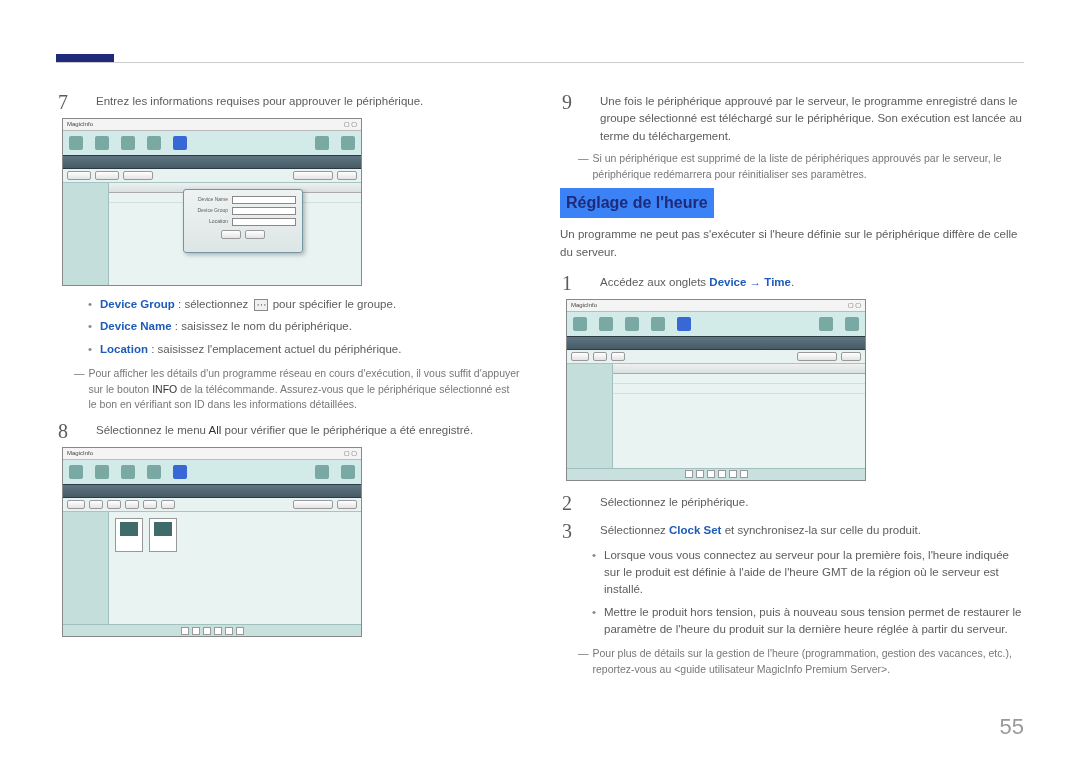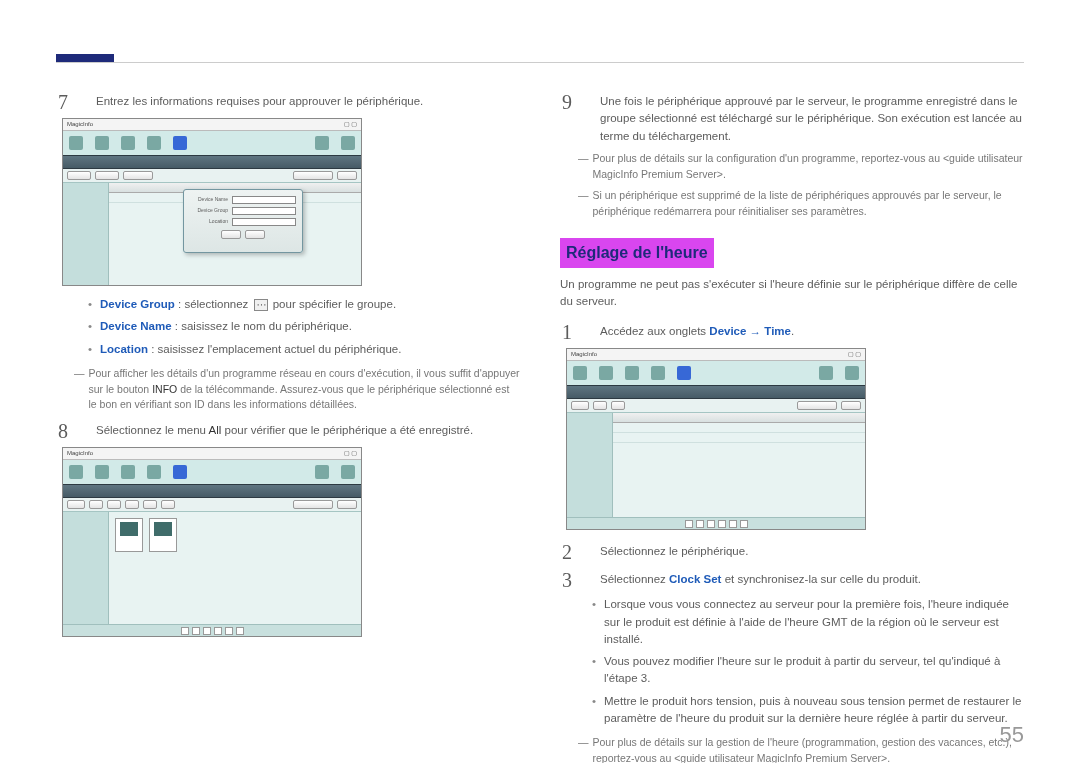--- a/index.html
+++ b/index.html
@@ -220,31 +220,30 @@
     margin-bottom: 6px;
     color: #777;
     font-size: 10.5px;
   }
   .dash-note::before {
     content: "―";
     flex-shrink: 0;
   }
   .heading {
     display: inline-block;
-    background: #d946ef;
+    background: #3b82f6;
     color: #1e2a7a;
     font-weight: 600;
     font-size: 16px;
     padding: 3px 6px;
     margin-bottom: 8px;
-    margin-top: 12px;
   }
   .pageno {
     position: absolute;
-    bottom: 12px;
+    bottom: 20px;
     right: 56px;
     font-size: 22px;
     color: #999;
     font-family: Arial, sans-serif;
   }
   .arrow-blue { color:#1f5bb8; font-weight:bold; }
 </style>
 </head>
 <body>
 
@@ -385,23 +384,20 @@
   </div>
 
   <div class="col">
 
     <div class="step-row">
       <div class="step-num">9</div>
       <div class="step-text">Une fois le périphérique approuvé par le serveur, le programme enregistré dans le groupe sélectionné est téléchargé sur le périphérique. Son exécution est lancée au terme du téléchargement.</div>
     </div>
 
     <div class="dash-note">
-      <span>Pour plus de détails sur la configuration d'un programme, reportez-vous au &lt;guide utilisateur MagicInfo Premium Server&gt;.</span>
-    </div>
-    <div class="dash-note">
       <span>Si un périphérique est supprimé de la liste de périphériques approuvés par le serveur, le périphérique redémarrera pour réinitialiser ses paramètres.</span>
     </div>
 
     <div class="heading">Réglage de l'heure</div>
 
     <div style="margin-bottom:10px">Un programme ne peut pas s'exécuter si l'heure définie sur le périphérique diffère de celle du serveur.</div>
 
     <div class="step-row">
       <div class="step-num">1</div>
       <div class="step-text">
@@ -461,23 +457,20 @@
       <div class="step-text">
         <span>Sélectionnez </span><span class="label-bold">Clock Set</span><span> et synchronisez-la sur celle du produit.</span>
       </div>
     </div>
 
     <div class="bullets">
       <div class="bullet">
         <span>Lorsque vous vous connectez au serveur pour la première fois, l'heure indiquée sur le produit est définie à l'aide de l'heure GMT de la région où le serveur est installé.</span>
       </div>
       <div class="bullet">
-        <span>Vous pouvez modifier l'heure sur le produit à partir du serveur, tel qu'indiqué à l'étape 3.</span>
-      </div>
-      <div class="bullet">
         <span>Mettre le produit hors tension, puis à nouveau sous tension permet de restaurer le paramètre de l'heure du produit sur la dernière heure réglée à partir du serveur.</span>
       </div>
     </div>
 
     <div class="dash-note">
       <span>Pour plus de détails sur la gestion de l'heure (programmation, gestion des vacances, etc.), reportez-vous au &lt;guide utilisateur MagicInfo Premium Server&gt;.</span>
     </div>
 
   </div>
 </div>

